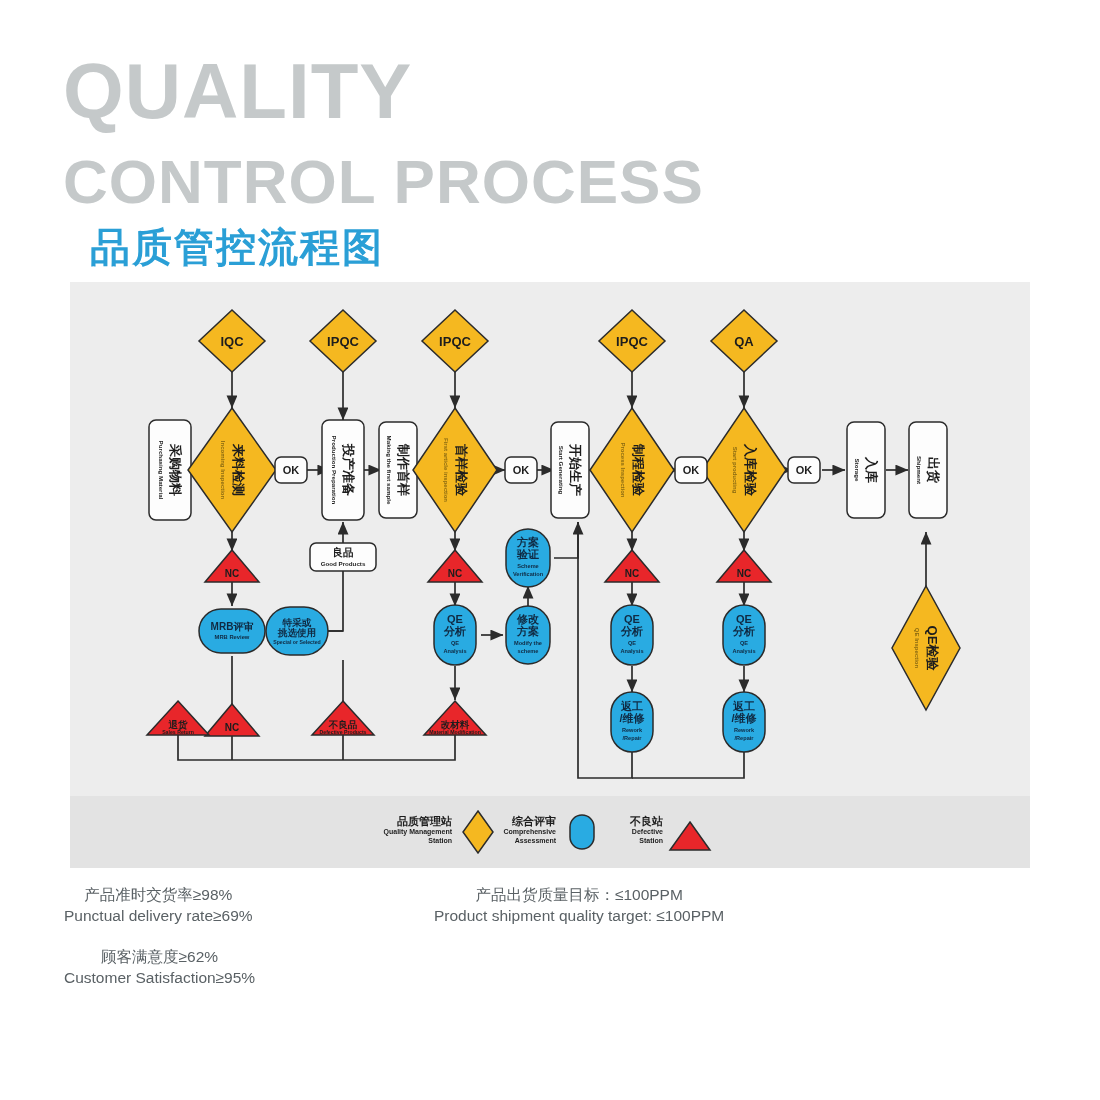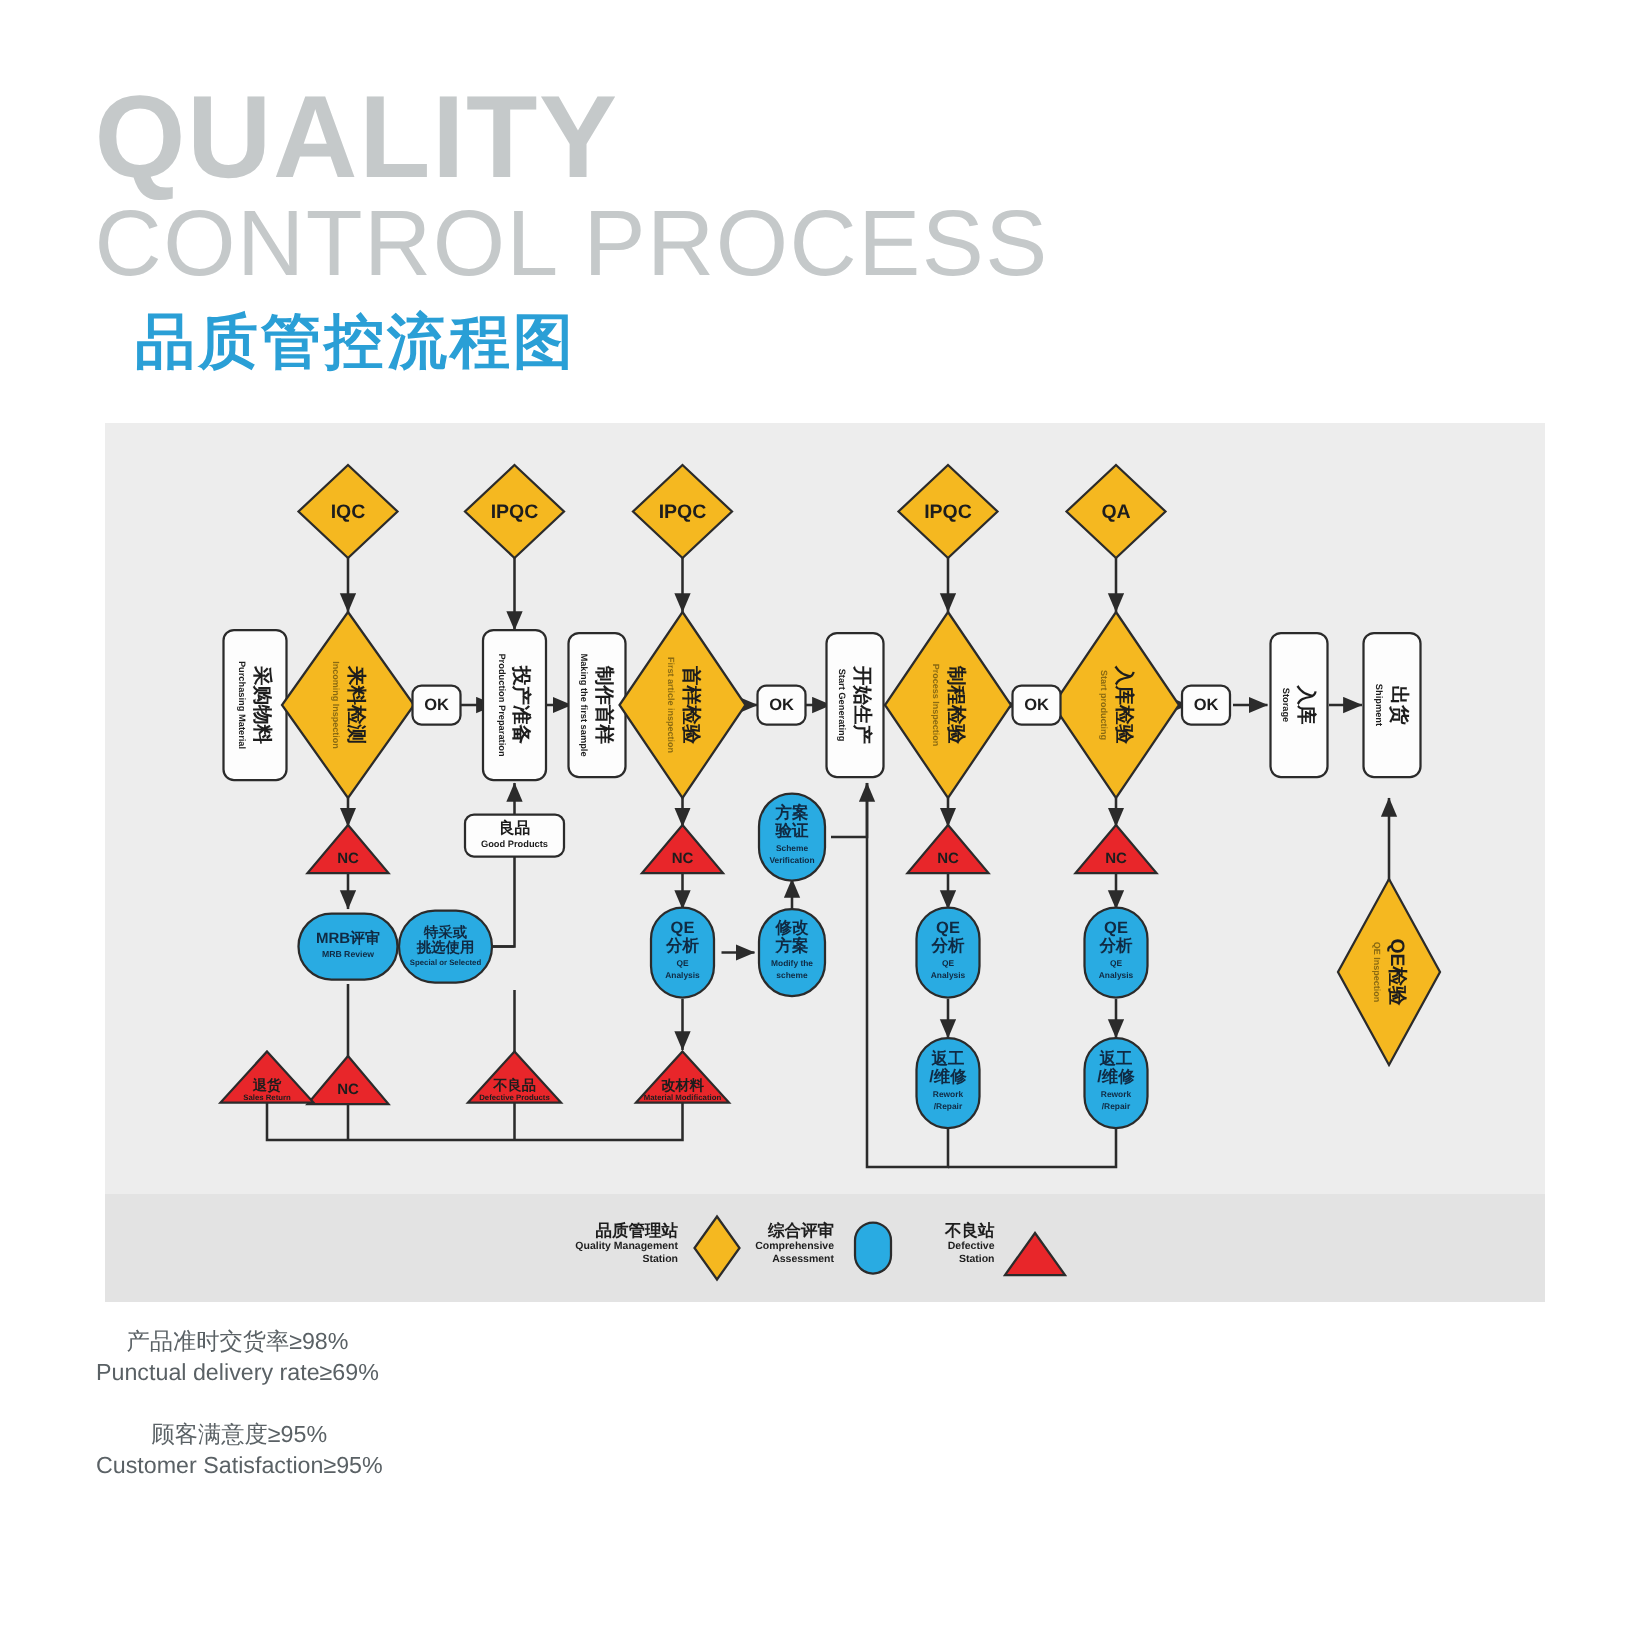--- a/index.html
+++ b/index.html
@@ -12,22 +12,22 @@
   }
   #page{position:absolute;left:0;top:0;width:1100px;height:1100px;}
 
   
   .hdr{position:absolute;left:63px;top:52px;}
   .hdr-l1{
     font-size:78px;font-weight:bold;color:#c5c9ca;
     letter-spacing:1px;line-height:78px;
   }
   .hdr-l2{
-    font-size:62px;font-weight:normal;color:#c5c9ca;
-    letter-spacing:1px;line-height:66px;margin-top:0;
+    font-size:62px;font-weight:bold;color:#c5c9ca;
+    letter-spacing:1px;line-height:66px;margin-top:19px;
   }
   .hdr-l3{
     font-size:40px;font-weight:bold;color:#2a9fd6;
     letter-spacing:2px;line-height:48px;margin-top:8px;margin-left:27px;
   }
 
   
   #panel{
     position:absolute;left:70px;top:282px;width:960px;height:580px;
     background:#ededed;
@@ -346,18 +346,22 @@
           <text x="663" y="840" text-anchor="end" dominant-baseline="central" font-size="7" font-weight="bold" fill="#1d1d1d" font-family="&quot;Liberation Sans&quot;,&quot;DejaVu Sans&quot;,sans-serif">Station</text>
           <path d="M690,822 L710,850 L670,850 Z" fill="#E8262A" stroke="#2b2b2b" stroke-width="1.5"></path>
         </g>
       </g>
   </svg>
 
   <div class="kpi" id="kpi1">
     <span class="cn">产品准时交货率≥98%</span>
     <span class="en">Punctual delivery rate≥69%</span>
   </div>
+  <div class="kpi" id="kpi2">
+    <span class="cn">产品出货质量目标：≤100PPM</span>
+    <span class="en">Product shipment quality target: ≤100PPM</span>
+  </div>
   <div class="kpi" id="kpi3">
-    <span class="cn">顾客满意度≥95%</span>
+    <span class="cn">顾客满意度≥62%</span>
     <span class="en">Customer Satisfaction≥95%</span>
   </div>
 
 </div>
 
 </body></html>

